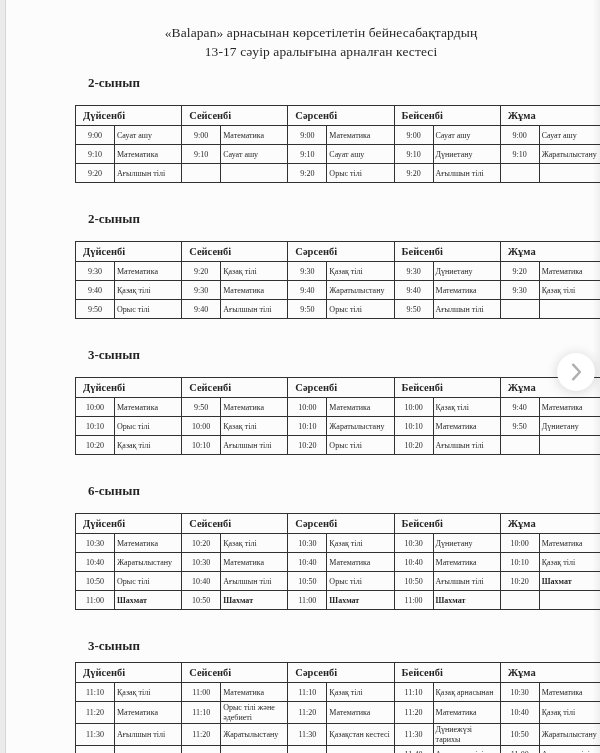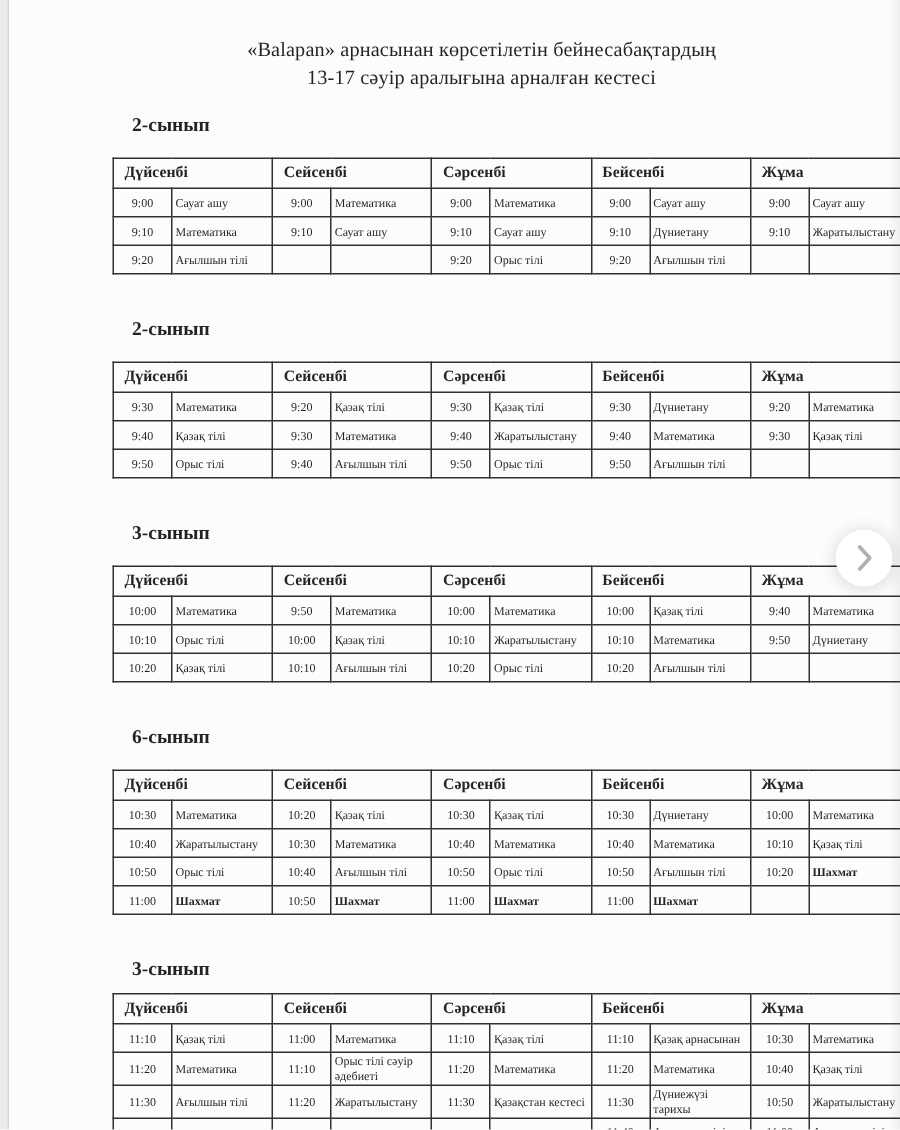--- a/index.html
+++ b/index.html
@@ -371,21 +371,21 @@
             <td class="subject">Қазақ тілі</td>
             <td class="time">11:10</td>
             <td class="subject">Қазақ арнасынан</td>
             <td class="time">10:30</td>
             <td class="subject">Математика</td>
           </tr>
           <tr>
             <td class="time">11:20</td>
             <td class="subject">Математика</td>
             <td class="time">11:10</td>
-            <td class="subject">Орыс тілі сәуір әдебиеті</td>
+            <td class="subject">Орыс тілі және әдебиеті</td>
             <td class="time">11:20</td>
             <td class="subject">Математика</td>
             <td class="time">11:20</td>
             <td class="subject">Математика</td>
             <td class="time">10:40</td>
             <td class="subject">Қазақ тілі</td>
           </tr>
           <tr>
             <td class="time">11:30</td>
             <td class="subject">Ағылшын тілі</td>

